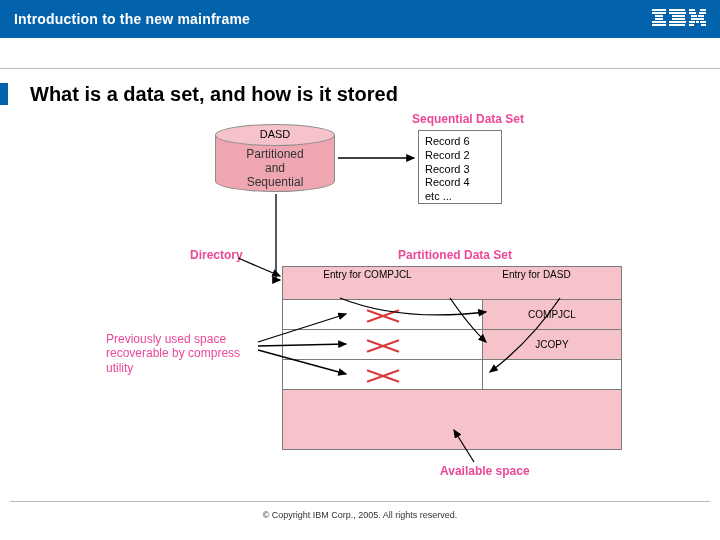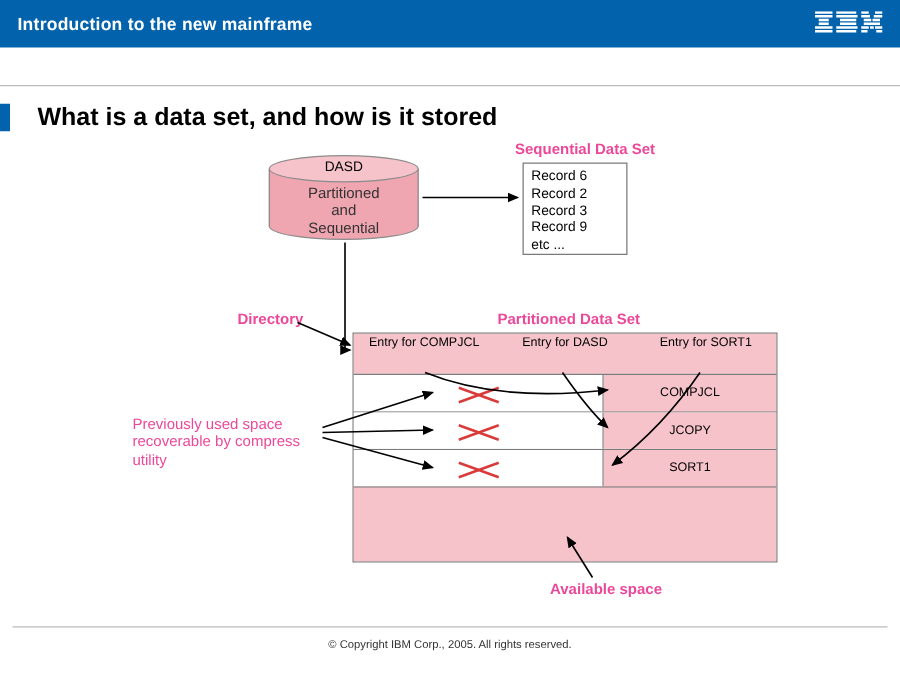--- a/index.html
+++ b/index.html
@@ -122,50 +122,48 @@
         <span>and</span><br>
         <span>Sequential</span>
       </div>
     </div>
 
     <div class="lbl bold seq-title">Sequential Data Set</div>
     <div class="seq-box">
       <div>Record 6</div>
       <div>Record 2</div>
       <div>Record 3</div>
-      <div>Record 9</div>
+      <div>Record 4</div>
       <div>etc ...</div>
     </div>
 
     <div class="lbl bold dir-title">Directory</div>
     <div class="lbl bold pds-title">Partitioned Data Set</div>
 
     <div class="pds">
       <div class="pds-header">
         <div>Entry for COMPJCL</div>
         <div>Entry for DASD</div>
-        <div>Entry for SORT1</div>
       </div>
       <div class="pds-row">
         <div class="pds-left">
             <div class="x-mark"></div>
           </div>
         <div class="pds-right">COMPJCL</div>
       </div>
       <div class="pds-row">
         <div class="pds-left">
             <div class="x-mark"></div>
           </div>
         <div class="pds-right">JCOPY</div>
       </div>
       <div class="pds-row">
         <div class="pds-left">
             <div class="x-mark"></div>
           </div>
-        <div class="pds-right">SORT1</div>
       </div>
       <div class="pds-footer"></div>
     </div>
 
     <div class="lbl prev-label">
       <span>Previously used space</span><br>
       <span>recoverable by compress utility</span>
     </div>
     <div class="lbl bold avail-label">Available space</div>
 

